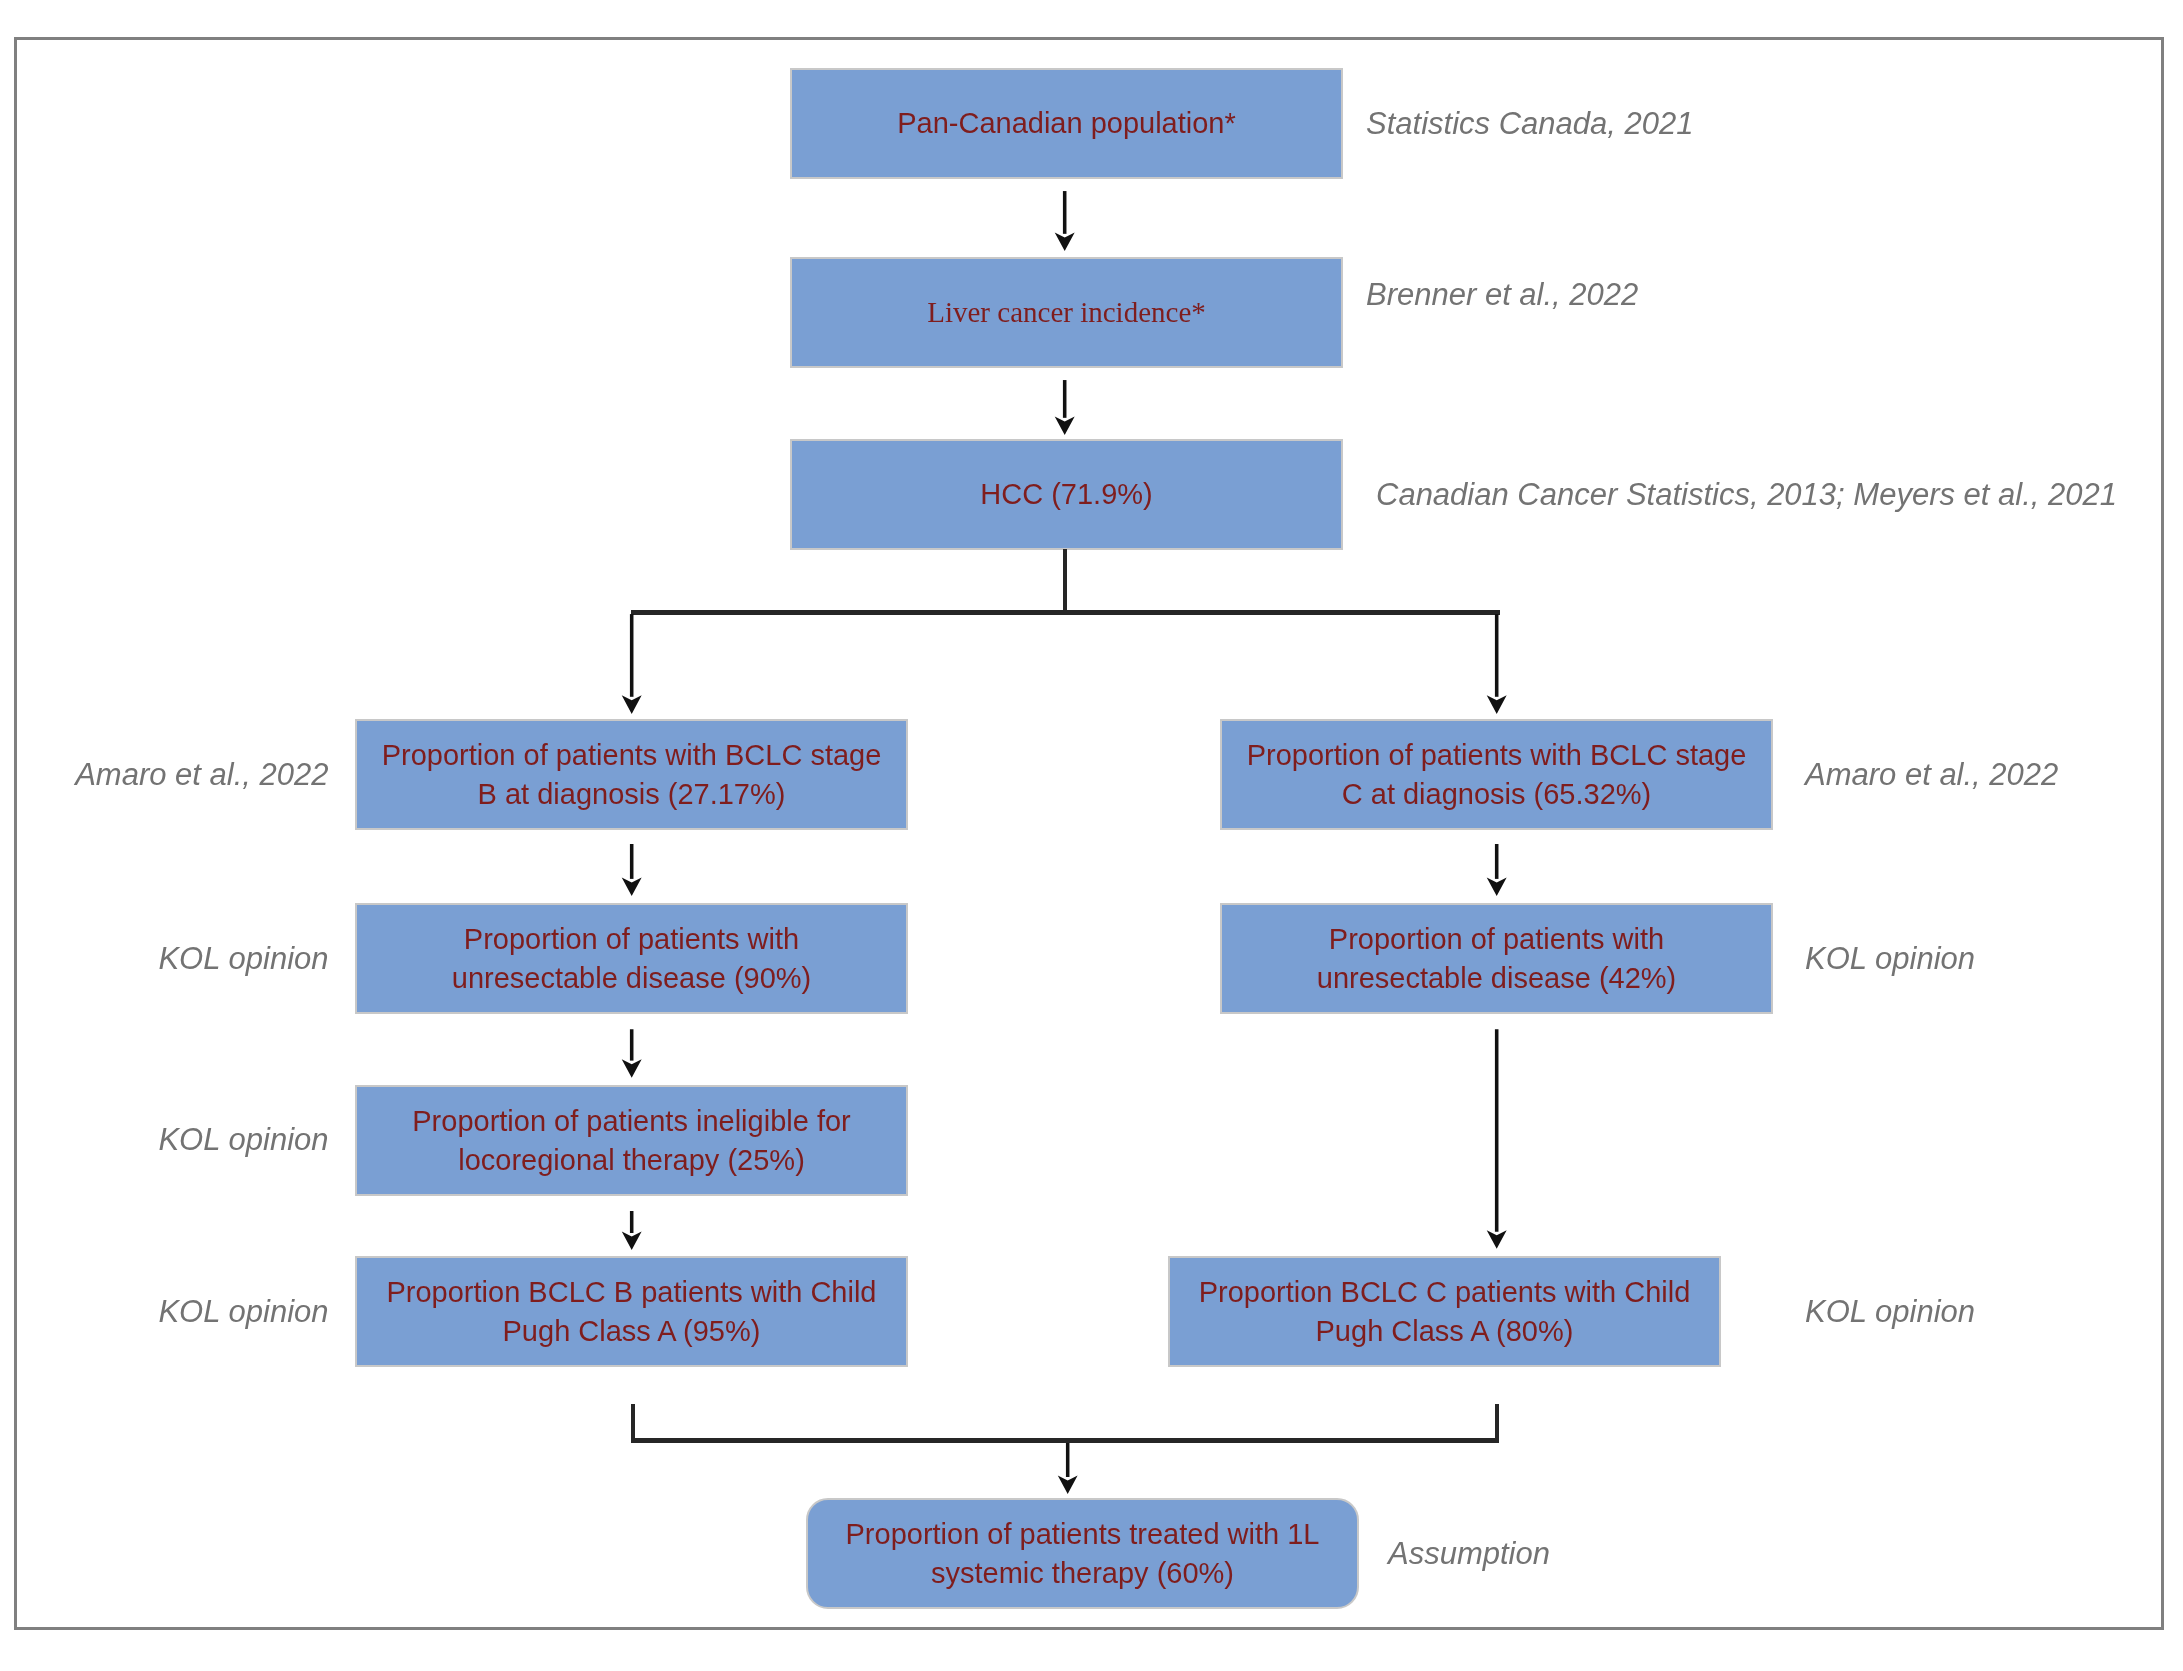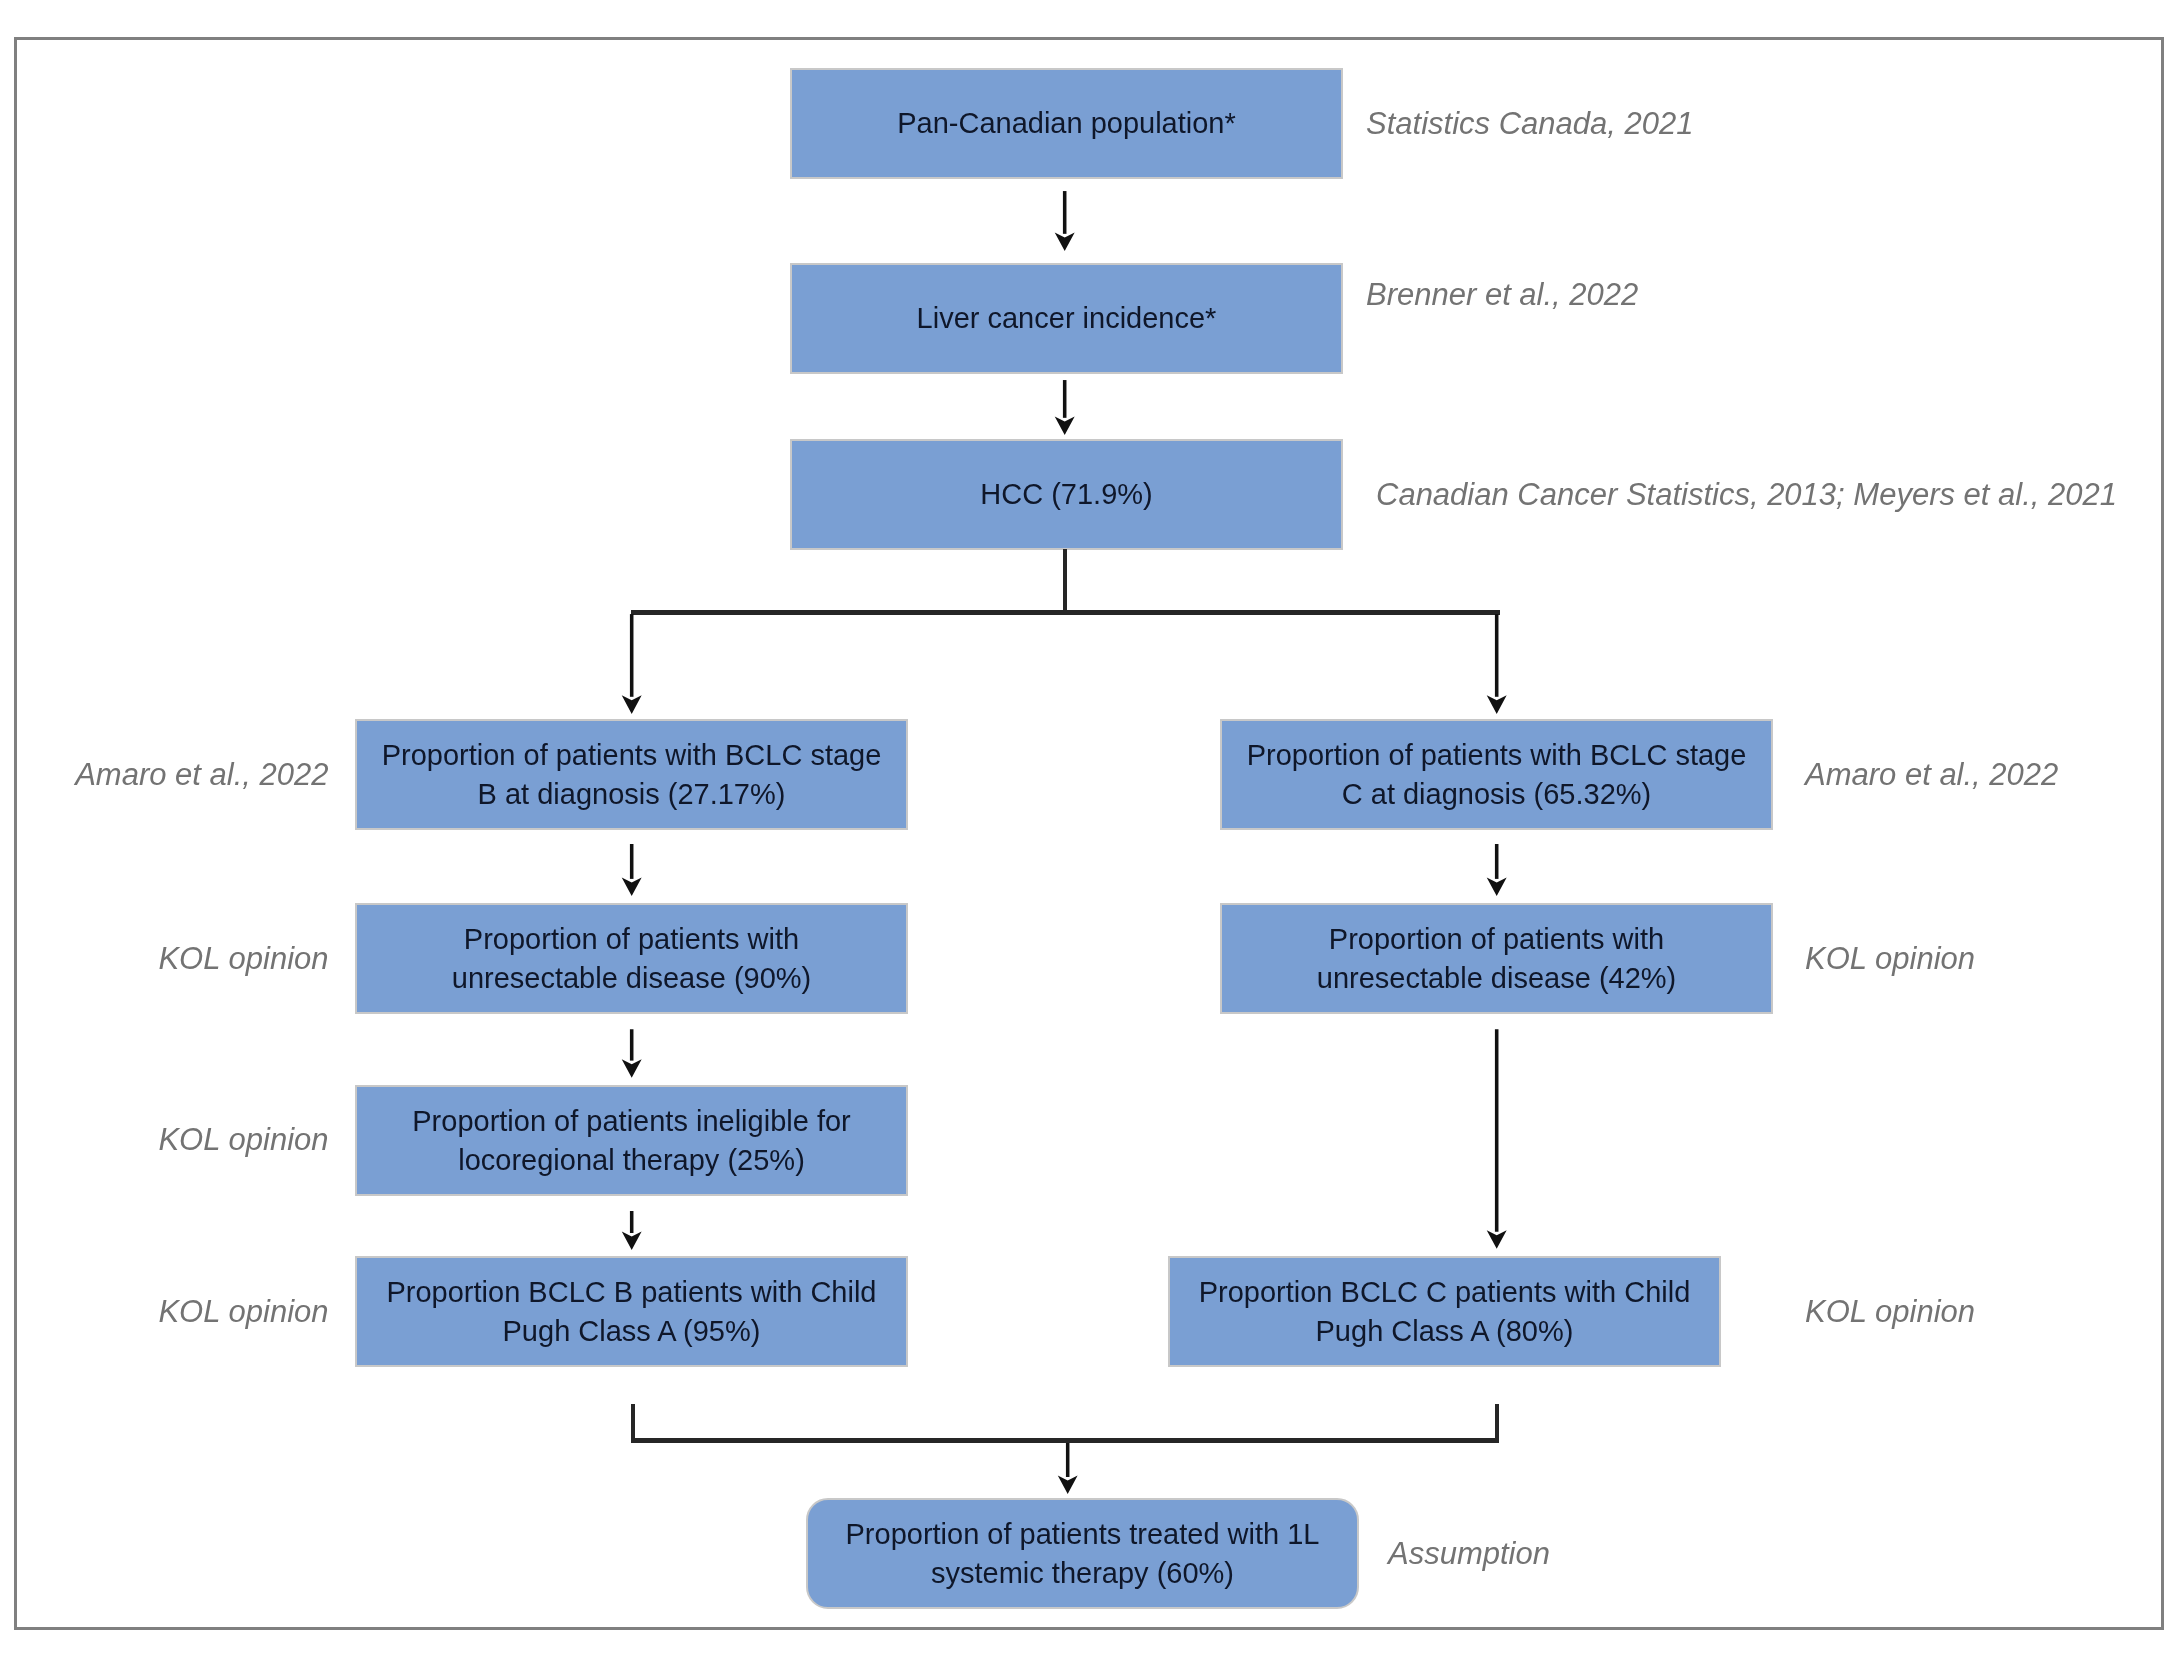--- a/index.html
+++ b/index.html
@@ -11,21 +11,21 @@
     overflow:hidden;
   }
   #frame{
     position:absolute;left:14.3px;top:37px;width:2150px;height:1593px;
     border:3.6px solid #808080;background:#ffffff;box-sizing:border-box;
   }
   .box{
     position:absolute;width:553px;height:111px;box-sizing:border-box;
     background:#7A9FD3;border:2.1px solid #C8C8C8;
     display:flex;align-items:center;justify-content:center;
-    text-align:center;color:#0f172a;font-size:29px;line-height:1.32;
+    text-align:center;color:#7f1d1d;font-size:29px;line-height:1.32;
     padding:4.3px 21.4px;
   }
   .source{
     position:absolute;height:36px;line-height:36px;
     font-style:italic;color:#737373;font-size:31px;white-space:nowrap;
   }
   .source-left{width:300px;text-align:right;left:28.5px;}
   .source-right{left:1805px;text-align:left;}
   .source-top{left:1366px;text-align:left;}
   .conn{position:absolute;background:#262626;}
@@ -33,21 +33,21 @@
   .arrow line{stroke:#111111;stroke-width:5;}
   .arrow path{fill:#111111;stroke:none;}
 </style>
 </head>
 <body>
 
 <div id="canvas">
   <div id="frame"></div>
 
   <div class="box" style="left:790px;top:68px;">Pan-Canadian population*</div>
-  <div class="box" style="left:790px;top:263px;">Liver cancer incidence*</div>
+  <div class="box" style="left:790px;top:257px;font-family:Liberation Serif, serif;">Liver cancer incidence*</div>
   <div class="box" style="left:790px;top:439px;">HCC (71.9%)</div>
 
   <div class="box" style="left:355px;top:719px;">Proportion of patients with BCLC stage B at diagnosis (27.17%)</div>
   <div class="box" style="left:355px;top:903px;">Proportion of patients with unresectable disease (90%)</div>
   <div class="box" style="left:355px;top:1085px;">Proportion of patients ineligible for locoregional therapy (25%)</div>
   <div class="box" style="left:355px;top:1256px;">Proportion BCLC B patients with Child Pugh Class A (95%)</div>
 
   <div class="box" style="left:1220px;top:719px;">Proportion of patients with BCLC stage C at diagnosis (65.32%)</div>
   <div class="box" style="left:1220px;top:903px;">Proportion of patients with unresectable disease (42%)</div>
   <div class="box" style="left:1168px;top:1256px;">Proportion BCLC C patients with Child Pugh Class A (80%)</div>

